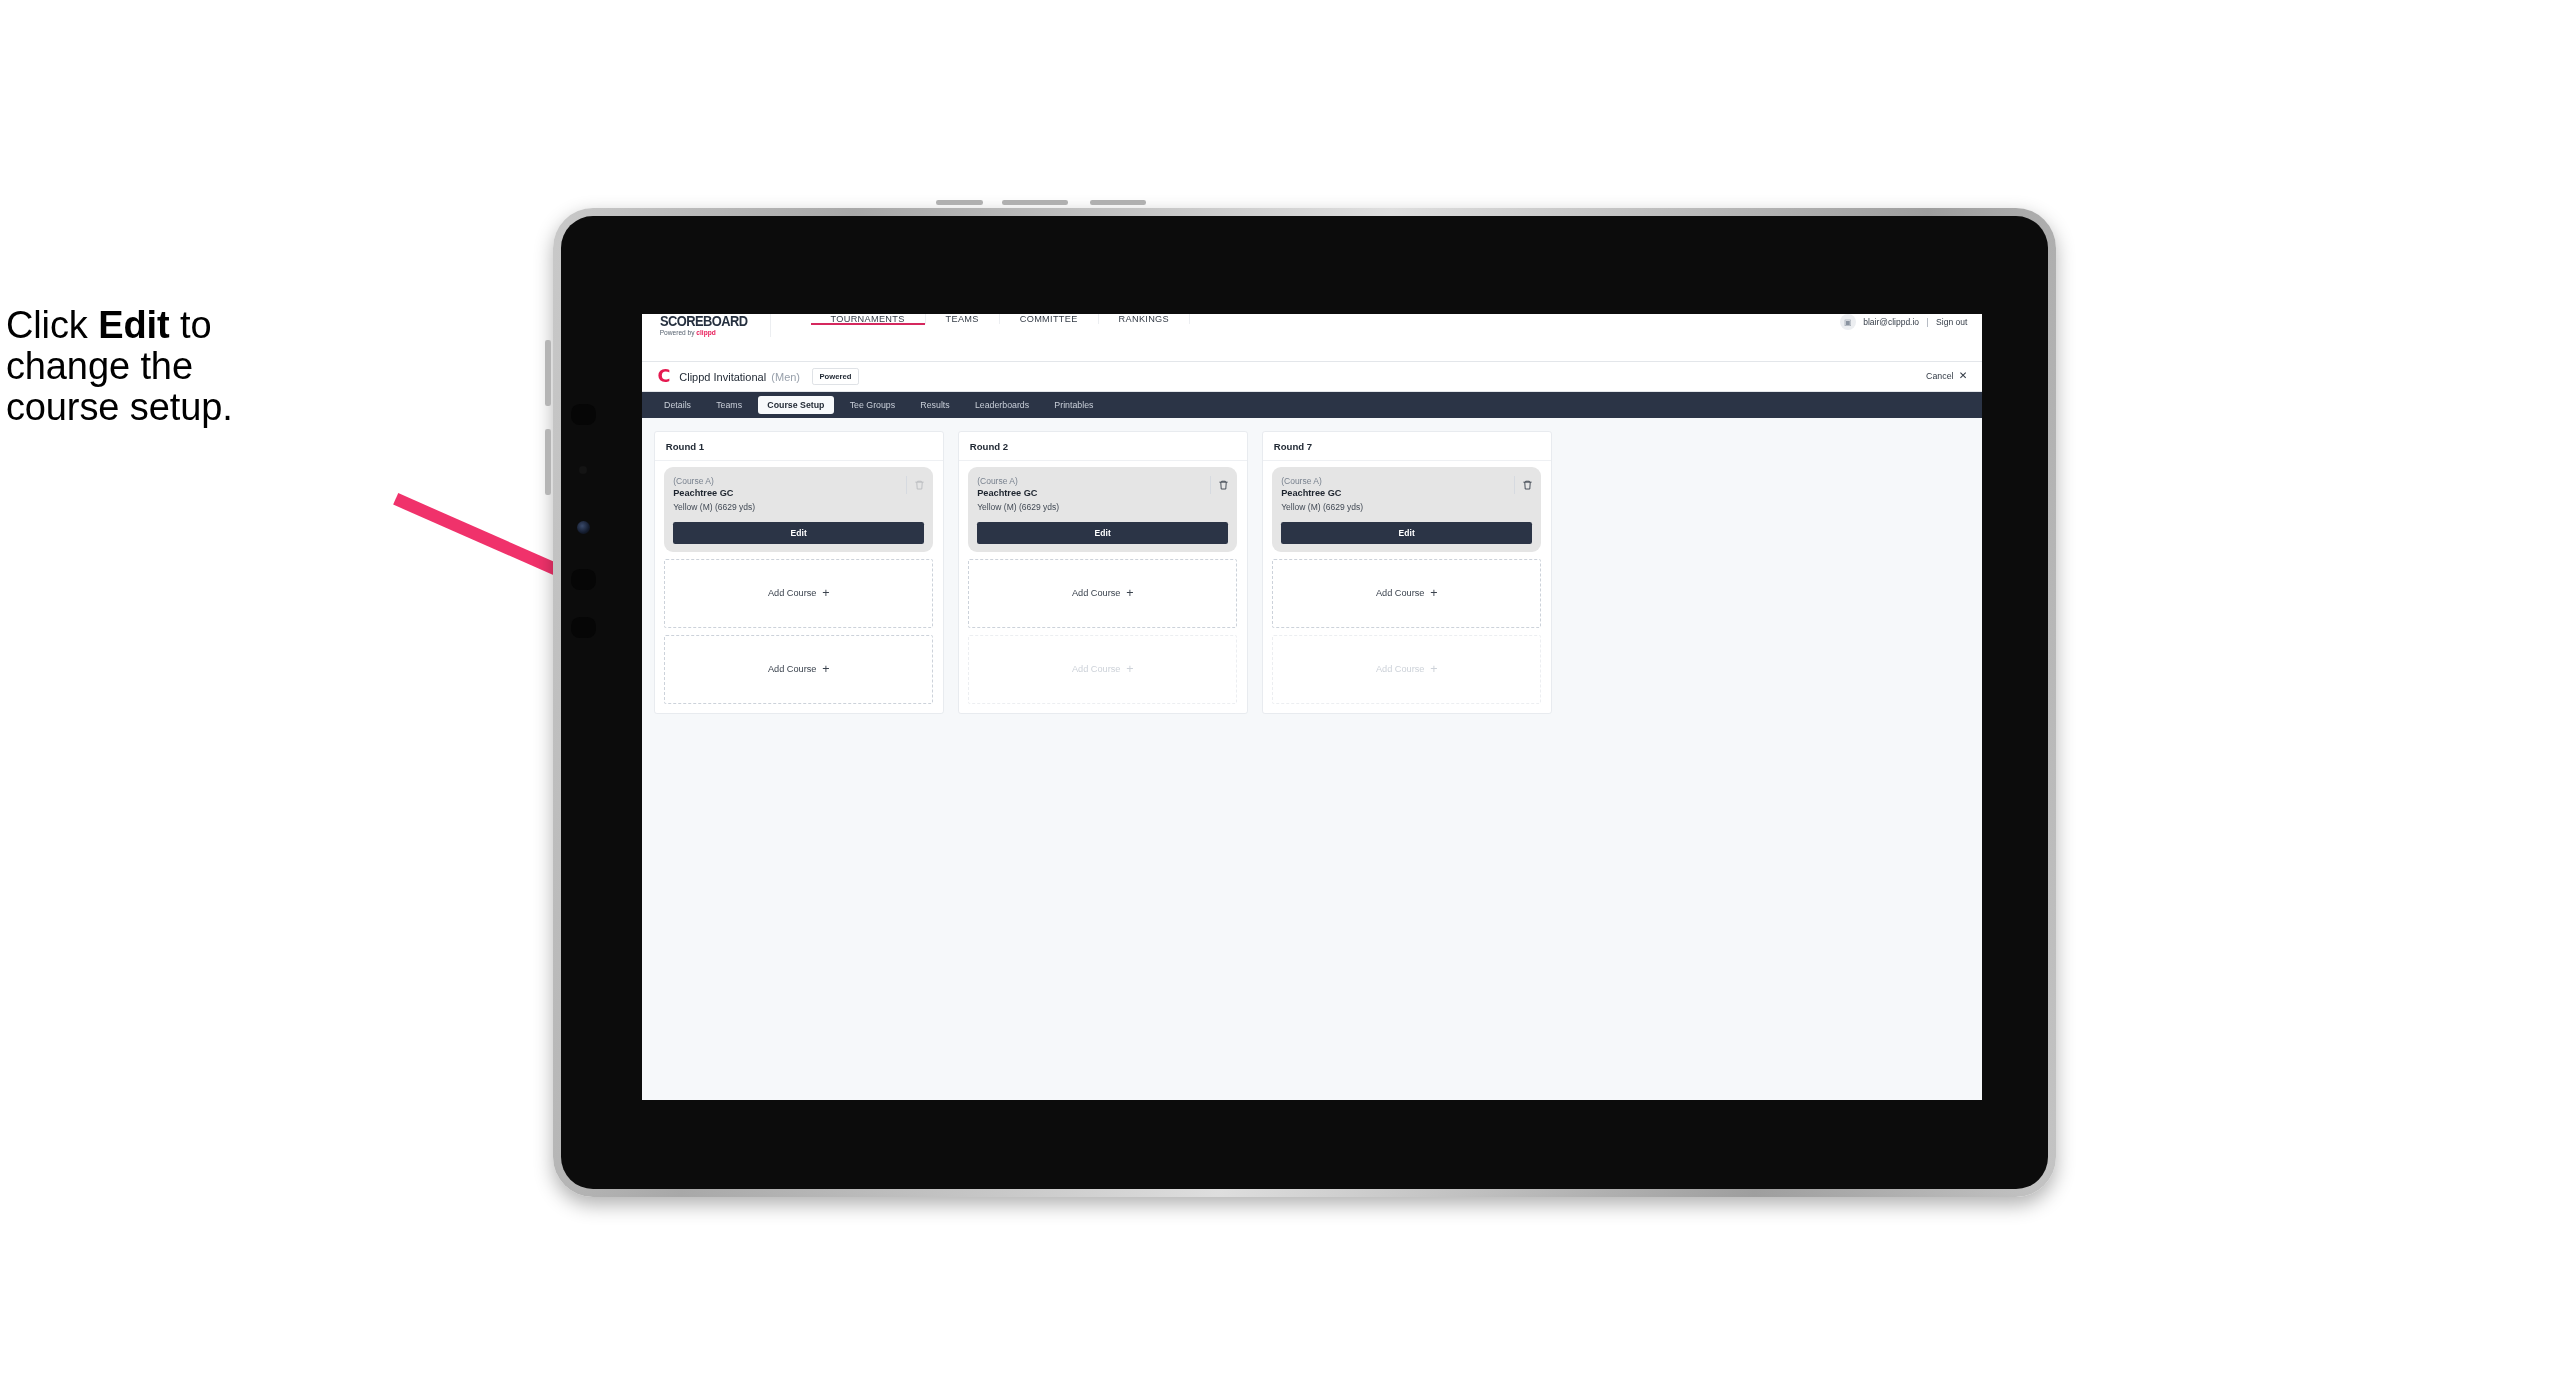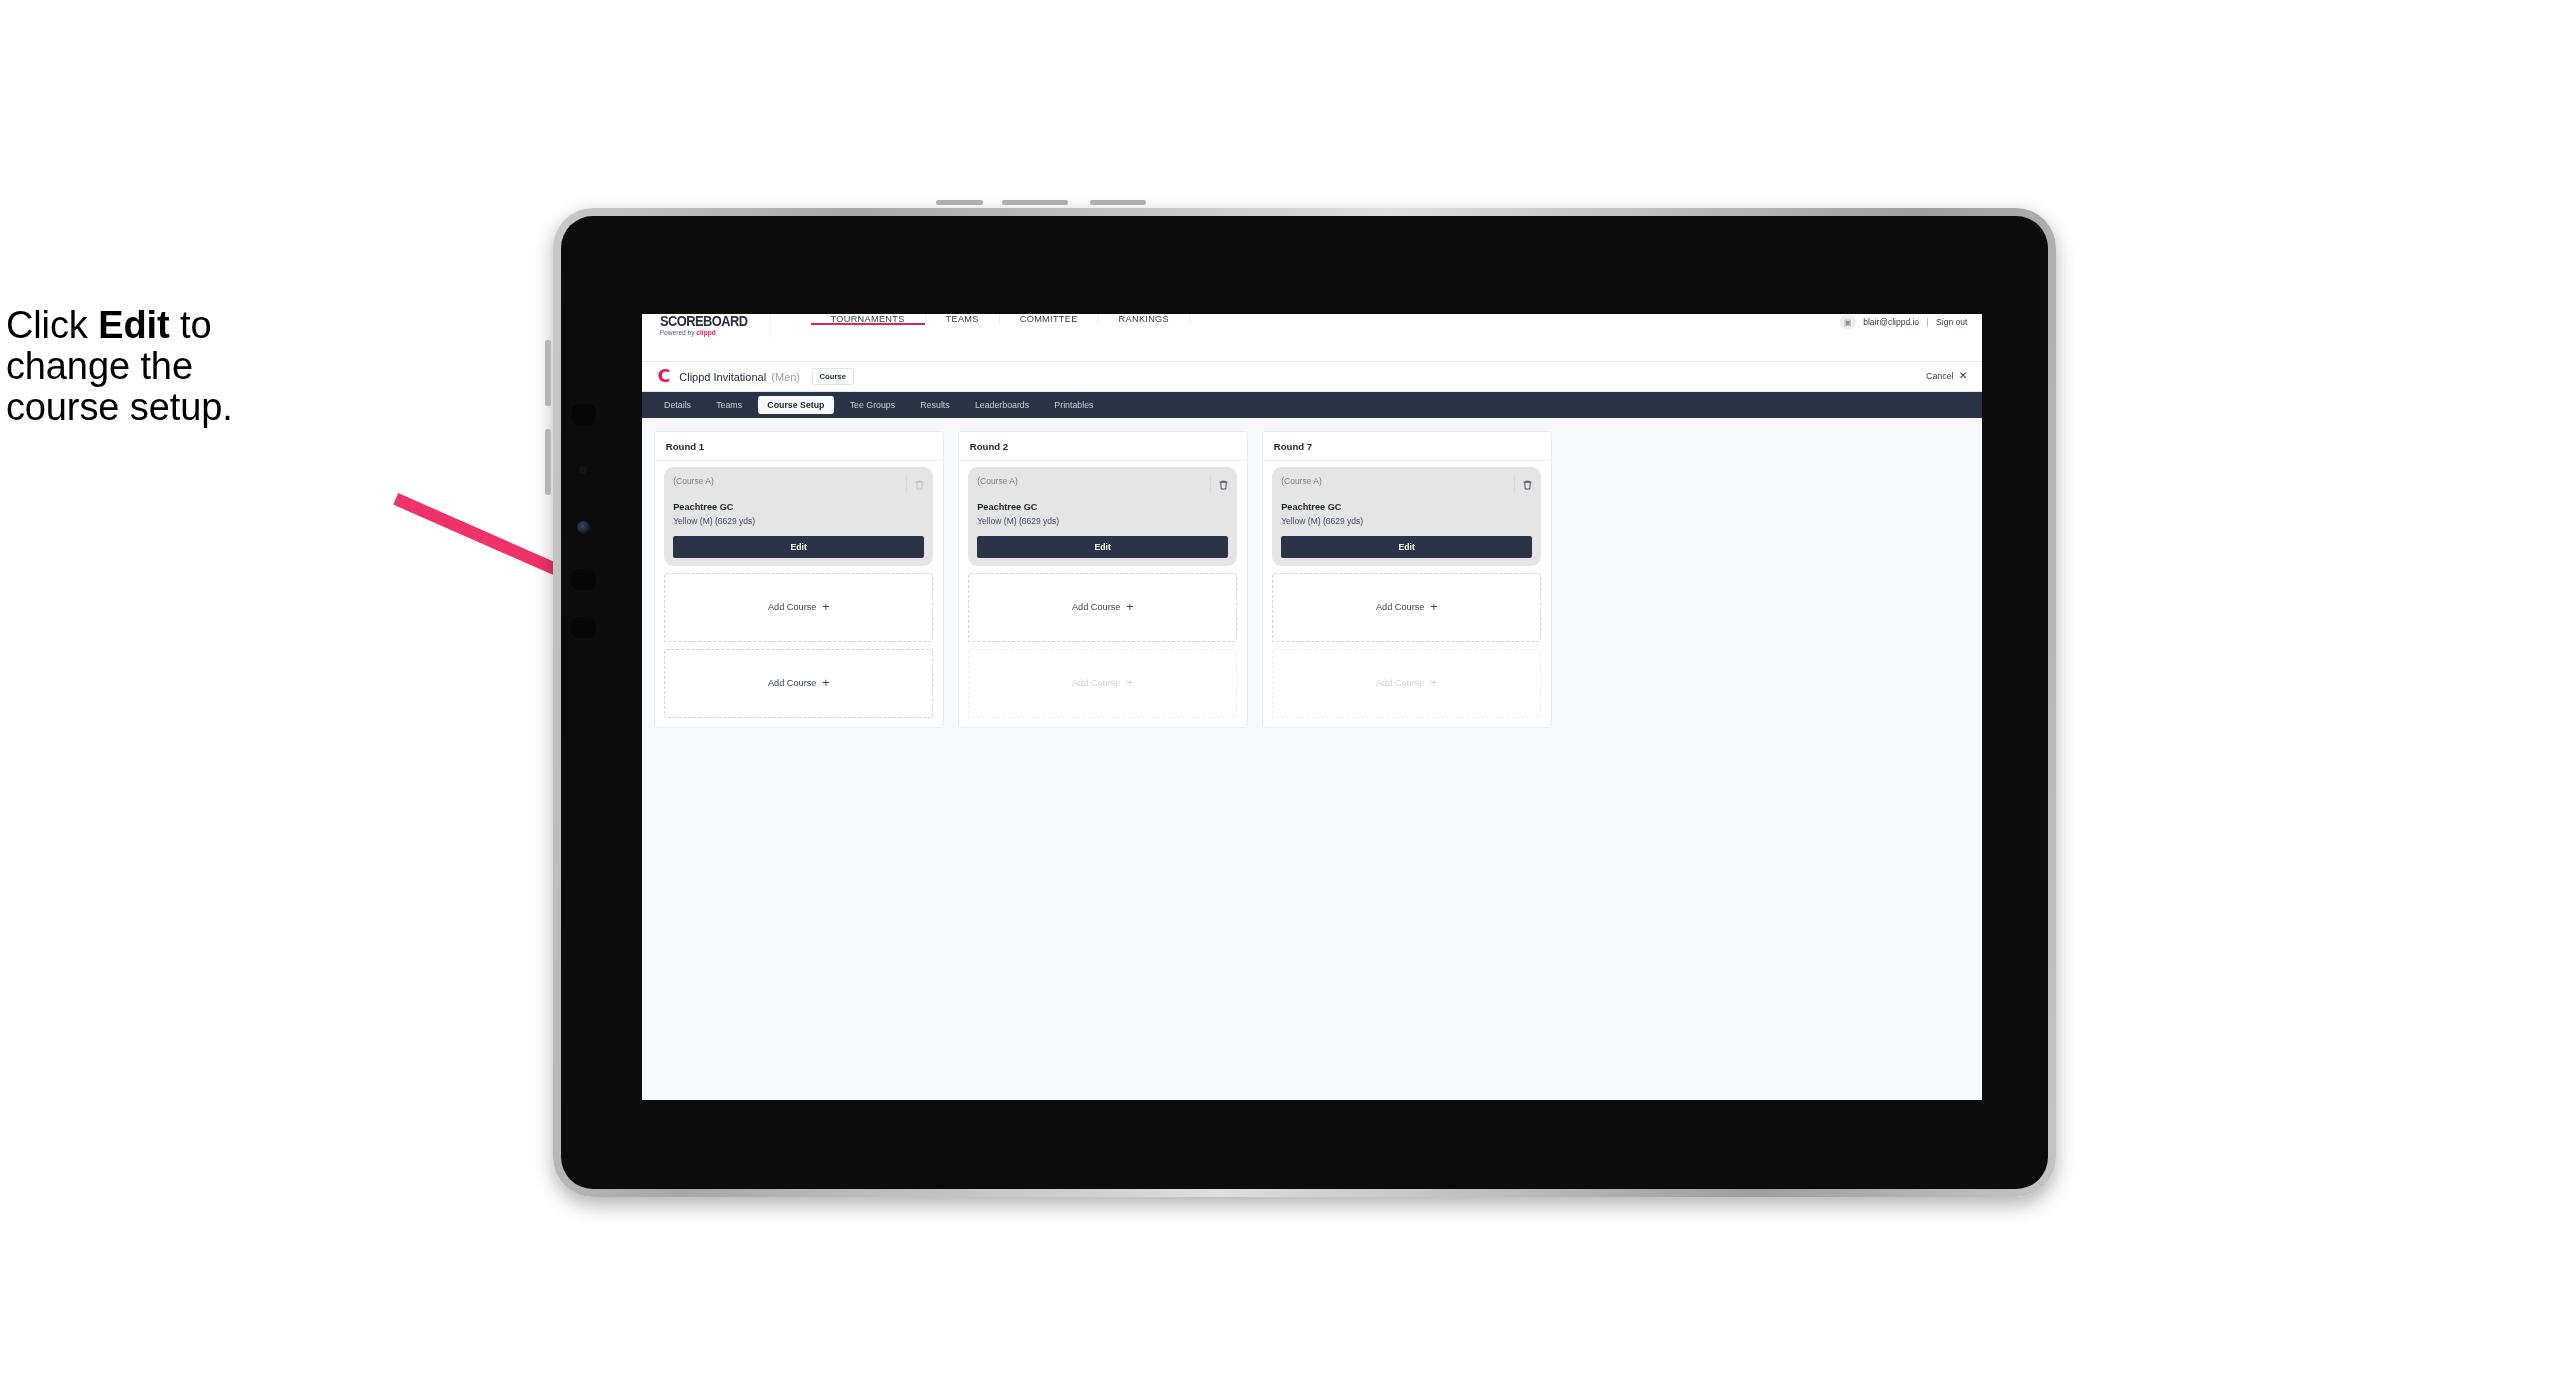--- a/index.html
+++ b/index.html
@@ -160,21 +160,21 @@
   .round-body { padding: 5.9px 9.6px 9.6px 9.6px; }
 
   .course-card {
     background: #e5e5e5;
     border-radius: 9px;
     padding: 8px 8.8px 8.8px 8.8px;
     margin-bottom: 6.6px;
     position: relative;
   }
   .course-label { font-size: 8.5px; color: #78818e; line-height: 1.45; }
-  .course-name { font-size: 9.2px; font-weight: 700; color: #1d242e; line-height: 1.5; margin-top: 14px; }
+  .course-name { font-size: 9.2px; font-weight: 700; color: #1d242e; line-height: 1.5; }
   .course-tee { font-size: 8.5px; color: #424a55; line-height: 1.5; }
   .card-actions {
     position: absolute; top: 9.6px; right: 8px;
     display: flex; align-items: center; gap: 7.4px;
   }
   .vdiv { width: 0.7px; height: 17.7px; background: #d6dae0; }
   .trash { width: 11px; height: 11.8px; cursor: pointer; }
   .trash.disabled { opacity: 0.28; }
   .edit-btn {
     display: block; width: 100%;
@@ -259,21 +259,21 @@
             <span class="user-email">blair@clippd.io</span>
             <span class="sep-pipe">|</span>
             <span class="signout">Sign out</span>
           </div>
         </div>
 
         <div class="eventbar">
           <span class="c-logo">C</span>
           <span class="event-name">Clippd Invitational</span>
           <span class="event-gender">(Men)</span>
-          <span class="hosting-badge">Course</span>
+          <span class="hosting-badge">Powered</span>
           <div class="eventbar-right">
             <span class="cancel-text">Cancel</span>
             <span class="cancel-x">✕</span>
           </div>
         </div>
 
         <div class="tabstrip">
           <div class="tab"><span>Details</span></div>
           <div class="tab"><span>Teams</span></div>
           <div class="tab active"><span>Course Setup</span></div>

